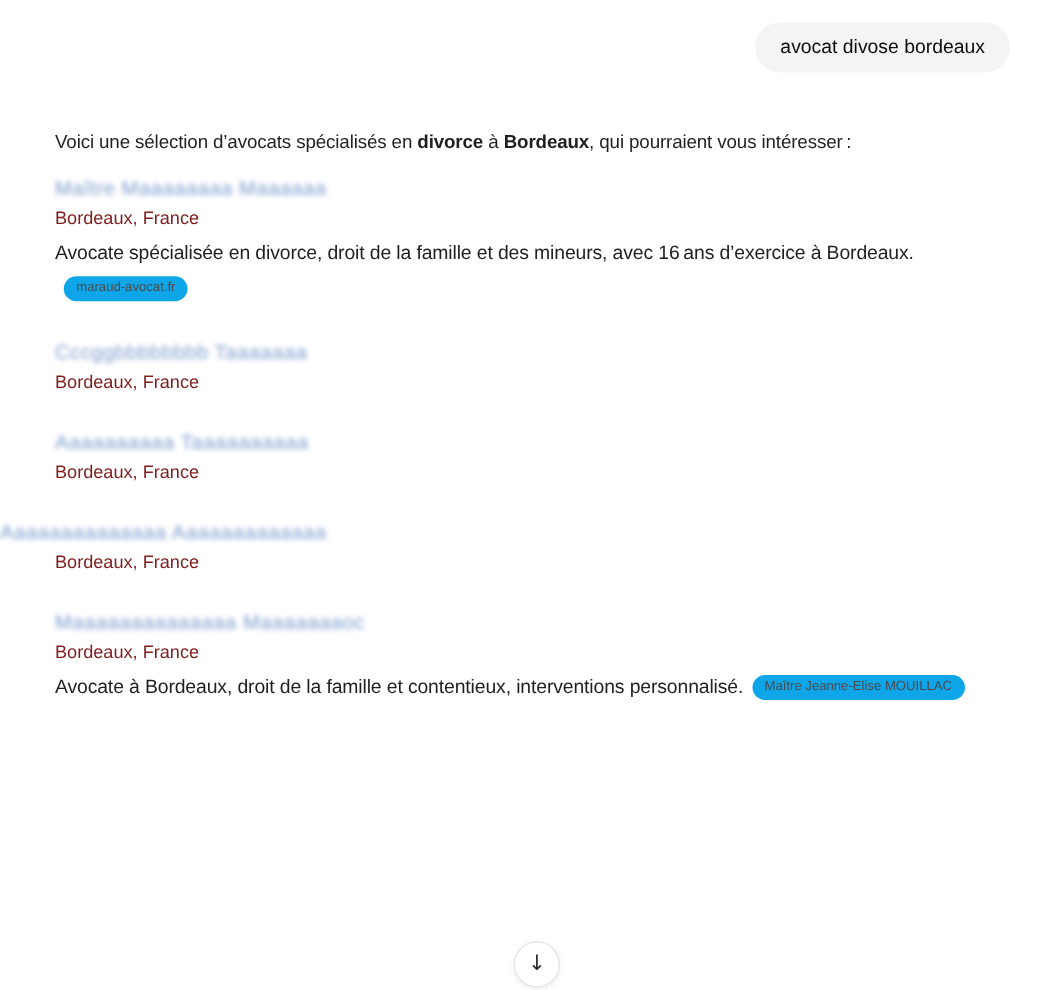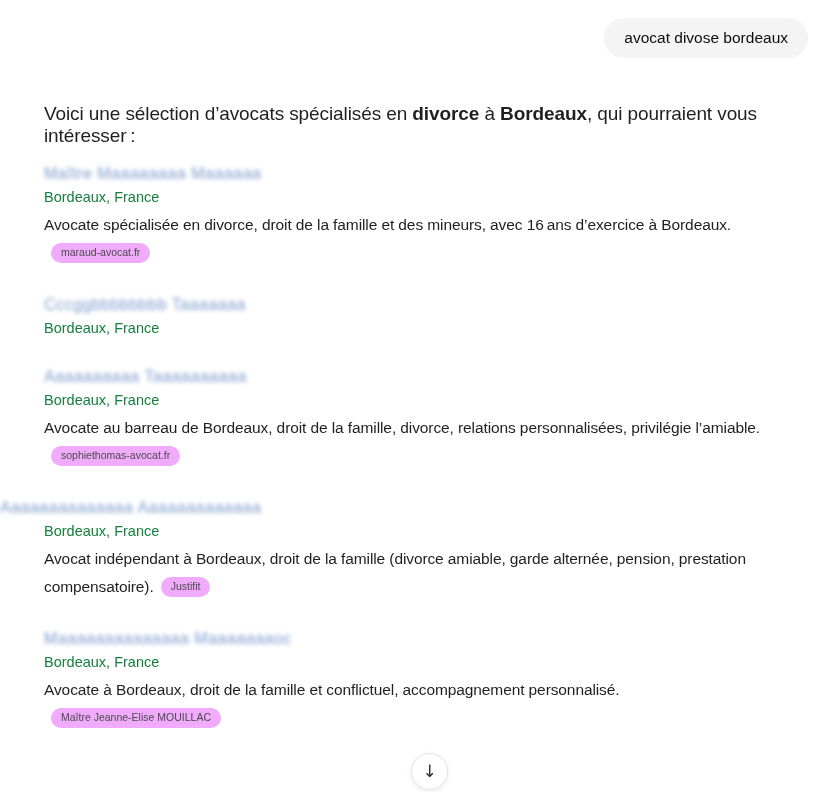--- a/index.html
+++ b/index.html
@@ -24,21 +24,21 @@
     font-size: 15.5px;
     line-height: 21px;
     color: #0d0d0d;
   }
   .content {
     padding: 45px 20px 0 44px;
     width: 816px;
   }
   .intro {
     margin: 0 0 15px 0;
-    font-size: 19px;
+    font-size: 15px;
     line-height: 22px;
     letter-spacing: -0.1px;
     color: #1f1f1f;
   }
   .intro b { font-weight: bold; }
   .lawyer { margin-bottom: 26px; }
   .name {
     display: block;
     font-size: 16px;
     line-height: 23px;
@@ -50,32 +50,32 @@
   .blur-text {
     color: #5b82c0;
     filter: blur(2px);
     opacity: 0.8;
     letter-spacing: 0.5px;
   }
   .name.full-bleed { margin-left: -44px; }
   .loc {
     font-size: 14.5px;
     line-height: 22px;
-    color: #15803d;
+    color: #7f1d1d;
     margin-bottom: 3px;
   }
   .desc {
     font-size: 15.5px;
     line-height: 28px;
     letter-spacing: -0.1px;
     color: #1f1f1f;
   }
   .chip {
     display: inline-block;
-    background: #f0abfc;
+    background: #0ea5e9;
     border-radius: 11px;
     padding: 3px 10px 4px 10px;
     font-size: 10.5px;
     line-height: 13px;
     color: #4a4a4a;
     margin-left: 7px;
     vertical-align: 2px;
     letter-spacing: 0;
     white-space: nowrap;
     cursor: pointer;
@@ -121,33 +121,31 @@
   </div>
 
   <div class="lawyer">
     <a class="name" href="#"><span class="blur-text">Cccggbbbbbbbb Taaaaaaa</span></a>
     <div class="loc">Bordeaux, France</div>
   </div>
 
   <div class="lawyer">
     <a class="name" href="#"><span class="blur-text">Aaaaaaaaaa Taaaaaaaaaa</span></a>
     <div class="loc">Bordeaux, France</div>
-    <div class="desc"><span class="desc-text">Avocate au barreau de Bordeaux, droit de la famille, divorce, relations personnalisées, privilégie l’amiable.</span><span class="chip">sophiethomas-avocat.fr</span></div>
   </div>
 
   <div class="lawyer">
     <a class="name full-bleed" href="#"><span class="blur-text">Aaaaaaaaaaaaaa Aaaaaaaaaaaaa</span></a>
     <div class="loc">Bordeaux, France</div>
-    <div class="desc"><span class="desc-text">Avocat indépendant à Bordeaux, droit de la famille (divorce amiable, garde alternée, pension, prestation compensatoire).</span><span class="chip">Justifit</span></div>
   </div>
 
   <div class="lawyer">
     <a class="name" href="#"><span class="blur-text">Maaaaaaaaaaaaaa Maaaaaaaoc</span></a>
     <div class="loc">Bordeaux, France</div>
-    <div class="desc"><span class="desc-text">Avocate à Bordeaux, droit de la famille et conflictuel, accompagnement personnalisé.</span><span class="chip">Maître Jeanne-Elise MOUILLAC</span></div>
+    <div class="desc"><span class="desc-text">Avocate à Bordeaux, droit de la famille et contentieux, interventions personnalisé.</span><span class="chip">Maître Jeanne-Elise MOUILLAC</span></div>
   </div>
 
 </div>
 </div>
 
 <button class="scroll-down">
   <span class="arrow">↓</span>
 </button>
 
 </body></html>

